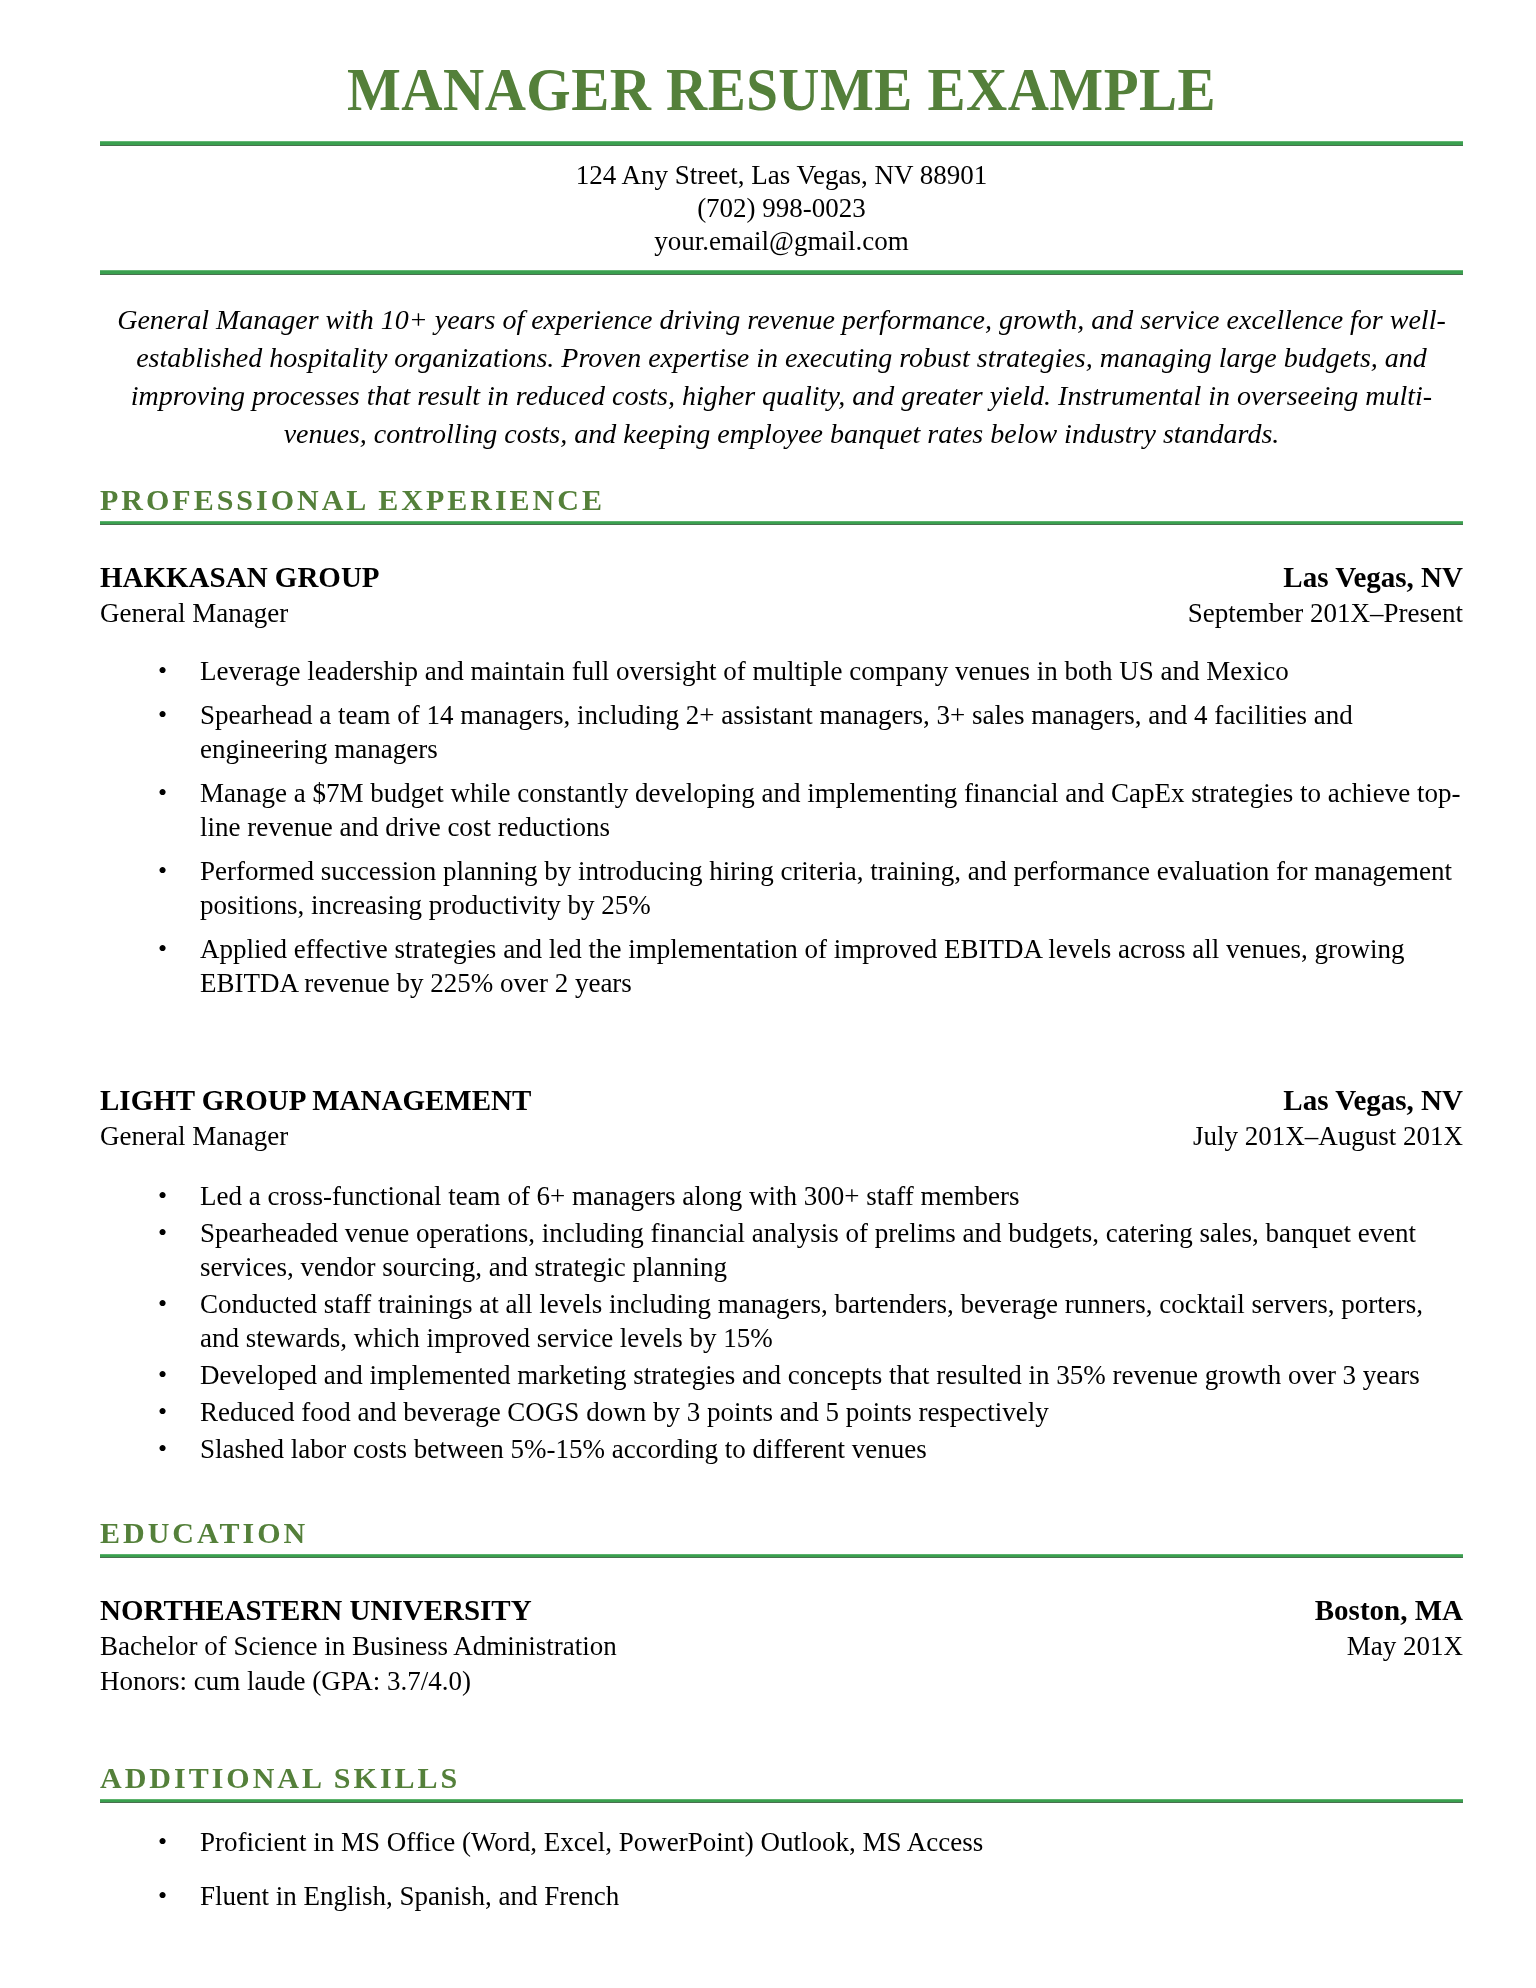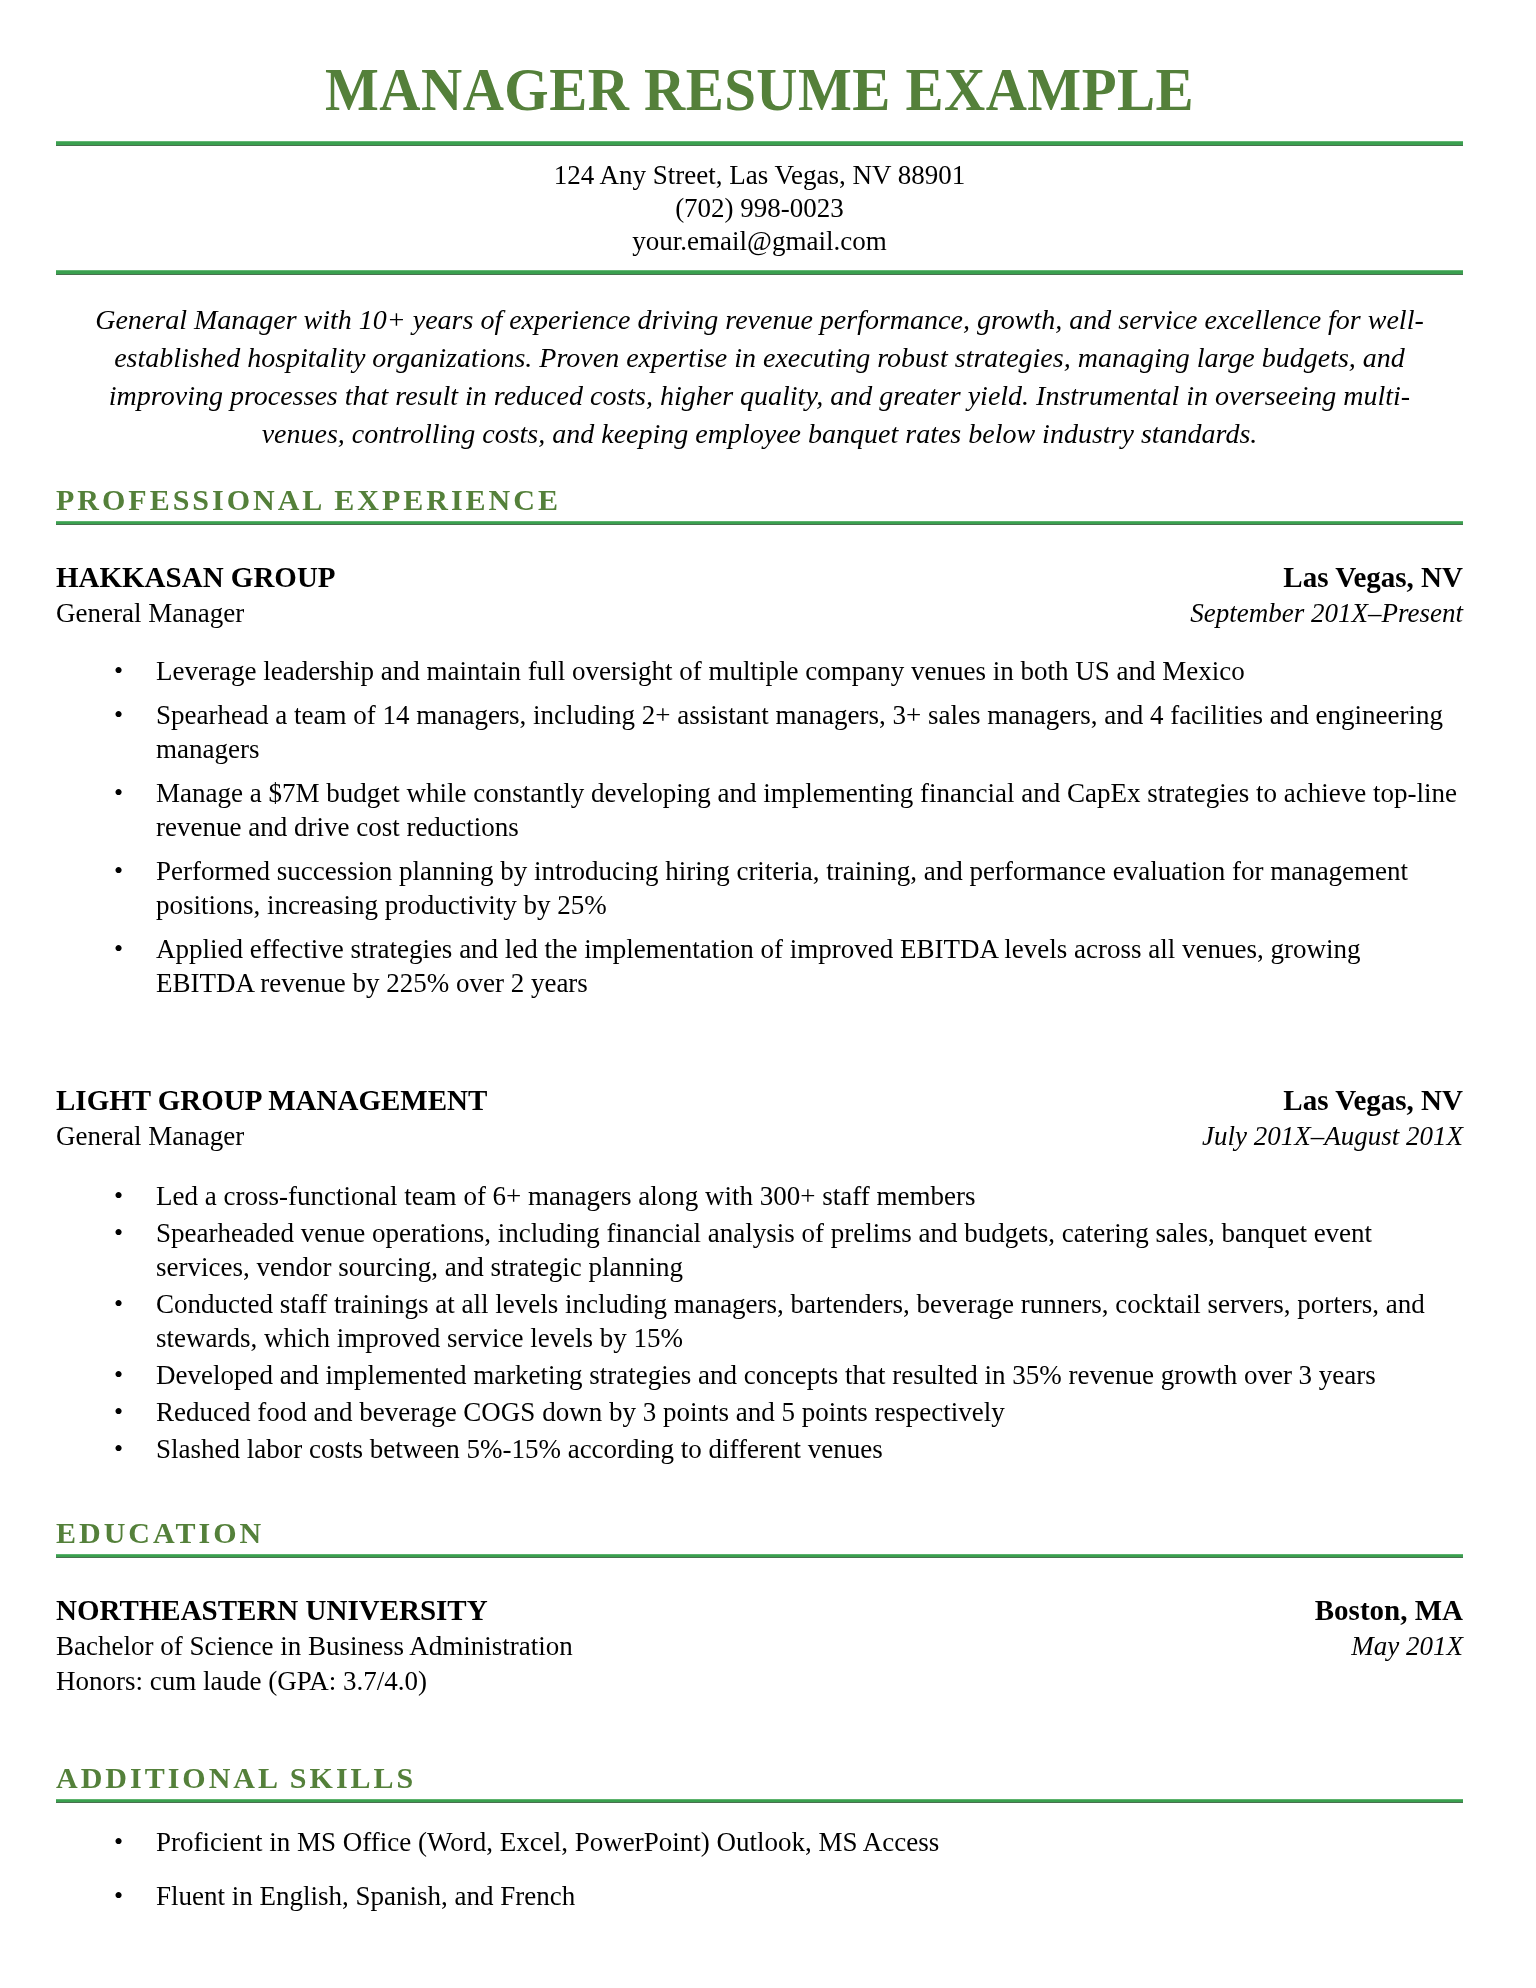--- a/index.html
+++ b/index.html
@@ -4,21 +4,21 @@
 <style>
   :root{
     --green-text:#54803A;
     --green-rule:#3AA04F;
     --ink:#000000;
   }
   *{box-sizing:border-box;}
   html,body{margin:0;padding:0;background:#ffffff;}
   .page{
     width:1536px;height:1988px;
-    padding:56px 73px 0 56px;
+    padding:56px 73px 0 100px;
     font-family:"Liberation Serif","DejaVu Serif",serif;
     color:var(--ink);
     overflow:hidden;
     background:#ffffff;
   }
   
   h1.title{
     margin:0;
     text-align:center;
     color:var(--green-text);
@@ -67,21 +67,21 @@
   .job2{margin-top:82px;}
   .two-col{display:flex;justify-content:space-between;align-items:flex-start;}
   .col-right{text-align:right;}
   .company,.school,.location{
     font-size:29px;font-weight:700;line-height:37px;
   }
   .role,.degree,.honors{
     font-size:27px;line-height:35px;
   }
   .dates,.edu-date{
-    font-size:27px;font-style:italic;line-height:35px;
+    font-size:27px;line-height:35px;
   }
   
   ul.bullets{
     list-style:none;
     margin:23px 0 0;
     padding:0;
   }
   ul.bullets li{
     position:relative;
     padding-left:100px;

